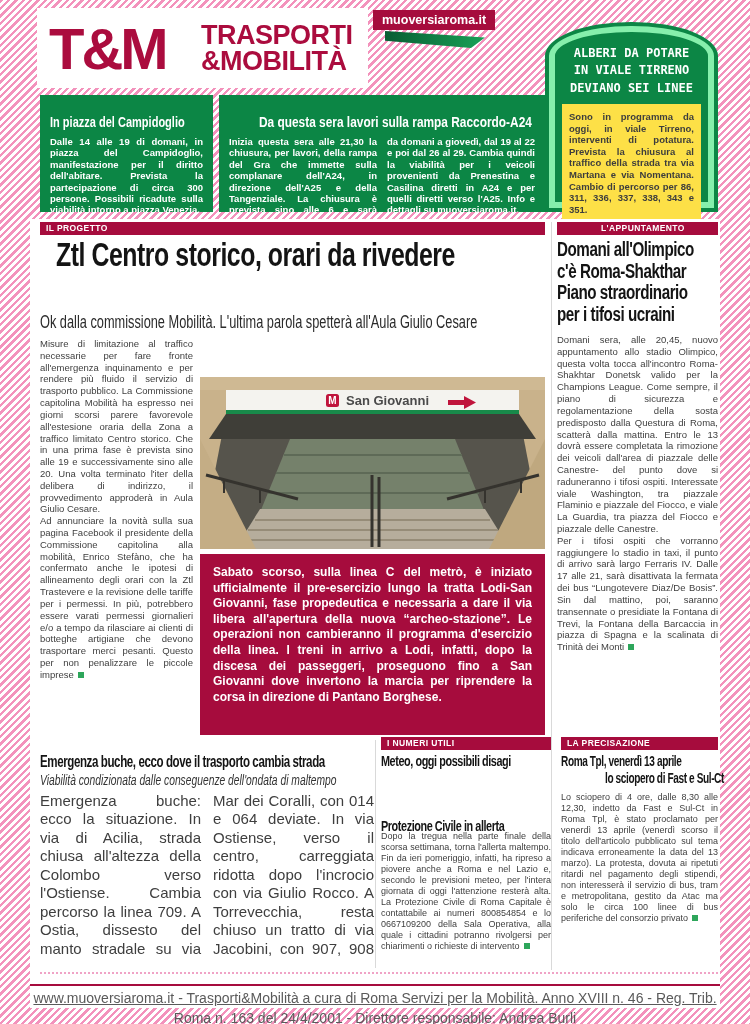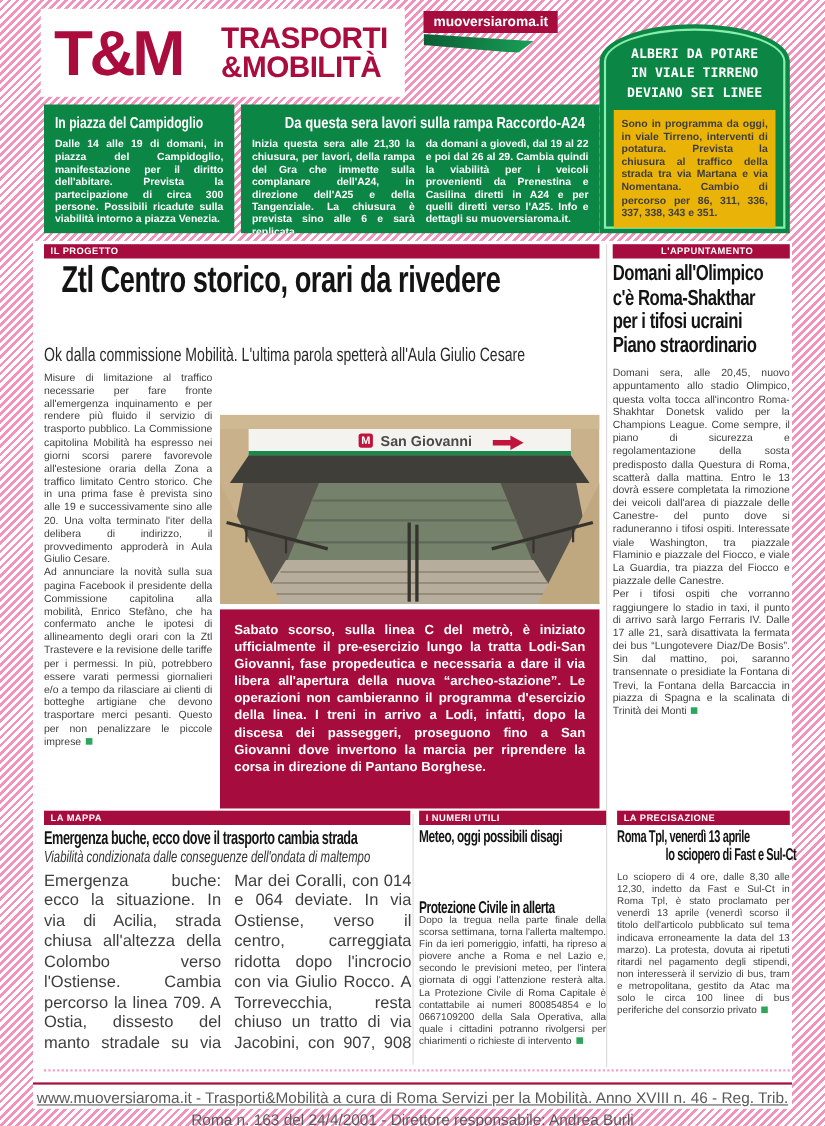--- a/index.html
+++ b/index.html
@@ -26,31 +26,31 @@
   
   .logo-tm { font-size:58px; font-weight:bold; color:#ab0c3e; letter-spacing:-3px; line-height:1; }
   .brand-line { font-size:27px; font-weight:bold; color:#ab0c3e; line-height:0.97; letter-spacing:-0.5px; }
   .badge { background:#a60c3d; color:#fff; font-weight:bold; font-size:12.5px; padding:3px 9px; }
   .ribbon {
     background:linear-gradient(100deg,#0a5c33,#18a257);
     clip-path:polygon(0 0, 100% 38%, 86% 100%, 0 58%);
   }
 
   
-  .greenbox { background:#0c8645; color:#fff; padding:10px 10px; overflow:hidden; }
+  .greenbox { background:#0c8645; color:#fff; padding:20px 10px; overflow:hidden; }
   .greenbox h2 { font-size:14.5px; line-height:1.1; margin-bottom:5px; }
   .greenbox .gb-body { font-size:9.5px; font-weight:bold; line-height:1.2; text-align:justify; }
 
   
   .sign { background:#0c8645; border-radius:86px 86px 0 0 / 34px 34px 0 0; padding:4px; }
-  .sign-inner { height:100%; border:2px solid #86efac; border-radius:82px 82px 0 0 / 30px 30px 0 0;
+  .sign-inner { height:100%; border:6px solid #86efac; border-radius:82px 82px 0 0 / 30px 30px 0 0;
     padding:13px 7px 7px; display:flex; flex-direction:column; }
   .sign-title { text-align:center; font-family:"DejaVu Sans Mono", monospace; font-weight:bold;
     color:#fff; font-size:12px; line-height:1.45; }
-  .sign-body { margin-top:7px; background:#eab308; color:#3d3d3d; font-weight:bold; font-size:9.5px;
+  .sign-body { margin-top:7px; background:#fde047; color:#3d3d3d; font-weight:bold; font-size:9.5px;
     line-height:1.22; text-align:justify; padding:7px; flex:1; }
 
   .caption-box { background:#a60c3d; color:#fff; font-weight:bold; font-size:12px;
     line-height:1.3; text-align:justify; padding:11px 13px; }
 
   .cols2 { column-count:2; column-gap:12px; }
   .stand { font-style:italic; color:#333; }
   .footer-text { text-align:center; color:#5a5a5a; font-size:14px; line-height:1.4;text-decoration:underline; }
   .dotted-sep { border-top:2px dotted #f0a3c6; }
 </style>
@@ -59,21 +59,21 @@
 
 <div id="canvas">
 
   <div class="abs white" style="left:37px; top:8px; width:331px; height:80px;">
     <div class="abs logo-tm" style="left:12px; top:12px;">T&amp;M</div>
     <div class="abs" style="left:164px; top:14px;">
       <div class="brand-line">TRASPORTI</div>
       <div class="brand-line">&amp;MOBILITÀ</div>
     </div>
   </div>
-  <div class="abs badge" style="left:385px; top:10px;">muoversiaroma.it</div>
+  <div class="abs badge" style="left:373px; top:10px;">muoversiaroma.it</div>
   <div class="abs ribbon" style="left:385px; top:31px; width:100px; height:17px;"></div>
 
   <div class="abs sign" style="left:545px; top:22px; width:173px; height:190px;">
     <div class="sign-inner">
       <div class="sign-title">
         <div>ALBERI DA POTARE</div>
         <div>IN VIALE TIRRENO</div>
         <div>DEVIANO SEI LINEE</div>
       </div>
       <div class="sign-body">Sono in programma da oggi, in viale Tirreno, interventi di potatura. Prevista la chiusura al traffico della strada tra via Martana e via Nomentana. Cambio di percorso per 86, 311, 336, 337, 338, 343 e 351.</div>
@@ -151,29 +151,28 @@
 
   <div class="abs caption-box" style="left:200px; top:554px; width:345px; height:181px;">Sabato scorso, sulla linea C del metrò, è iniziato ufficialmente il pre-esercizio lungo la tratta Lodi-San Giovanni, fase propedeutica e necessaria a dare il via libera all'apertura della nuova “archeo-stazione”. Le operazioni non cambieranno il programma d'esercizio della linea. I treni in arrivo a Lodi, infatti, dopo la discesa dei passeggeri, proseguono fino a San Giovanni dove invertono la marcia per riprendere la corsa in direzione di Pantano Borghese.</div>
 
   <div class="abs vline" style="left:551px; top:222px; height:748px;"></div>
   <div class="abs vline" style="left:375px; top:740px; height:228px;"></div>
 
   <div class="abs kicker" style="left:557px; top:222px; width:161px;padding-left:44px;">L'APPUNTAMENTO</div>
   <div class="abs" style="left:557px; top:239px; width:161px;">
     <div class="headline" style="font-size:20px; line-height:21.5px;"><span class="sqz" style="transform:scaleX(0.76);">Domani all'Olimpico</span></div>
     <div class="headline" style="font-size:20px; line-height:21.5px;"><span class="sqz" style="transform:scaleX(0.76);">c'è Roma-Shakthar</span></div>
+    <div class="headline" style="font-size:20px; line-height:21.5px;"><span class="sqz" style="transform:scaleX(0.76);">Piano straordinario</span></div>
     <div class="headline" style="font-size:20px; line-height:21.5px;"><span class="sqz" style="transform:scaleX(0.76);">per i tifosi ucraini</span></div>
-    <div class="headline" style="font-size:20px; line-height:21.5px;"><span class="sqz" style="transform:scaleX(0.76);">Piano straordinario</span></div>
   </div>
   <div class="abs body-text" style="left:557px; top:334px; width:161px; height:636px; font-size:9.5px; line-height:1.245; overflow:hidden;">
     <p>Domani sera, alle 20,45, nuovo appuntamento allo stadio Olimpico, questa volta tocca all'incontro Roma-Shakhtar Donetsk valido per la Champions League. Come sempre, il piano di sicurezza e regolamentazione della sosta predisposto dalla Questura di Roma, scatterà dalla mattina. Entro le 13 dovrà essere completata la rimozione dei veicoli dall'area di piazzale delle Canestre- del punto dove si raduneranno i tifosi ospiti. Interessate viale Washington, tra piazzale Flaminio e piazzale del Fiocco, e viale La Guardia, tra piazza del Fiocco e piazzale delle Canestre.</p>
     <p><span>Per i tifosi ospiti che vorranno raggiungere lo stadio in taxi, il punto di arrivo sarà largo Ferraris IV. Dalle 17 alle 21, sarà disattivata la fermata dei bus “Lungotevere Diaz/De Bosis”. Sin dal mattino, poi, saranno transennate o presidiate la Fontana di Trevi, la Fontana della Barcaccia in piazza di Spagna e la scalinata di Trinità dei Monti</span><span class="endmark"></span></p>
   </div>
 
-  <div class="abs kicker" style="left:40px; top:737px; width:333px;">LA MAPPA</div>
   <div class="abs headline" style="left:40px; top:752px; width:333px; font-size:17px;">
     <span class="sqz" style="transform:scaleX(0.68);">Emergenza buche, ecco dove il trasporto cambia strada</span>
   </div>
   <div class="abs stand" style="left:40px; top:772px; width:333px; font-size:14.5px;">
     <span class="sqz" style="transform:scaleX(0.71);">Viabilità condizionata dalle conseguenze dell'ondata di maltempo</span>
   </div>
   <div class="abs body-text cols2" style="left:40px; top:792px; width:334px; height:178px; font-size:15px; line-height:1.23; overflow:hidden;">
     <span>Emergenza buche: ecco la situazione. In via di Acilia, strada chiusa all'altezza della Colombo verso l'Ostiense. Cambia percorso la linea 709. A Ostia, dissesto del manto stradale su via Mar dei Coralli, con 014 e 064 deviate. In via Ostiense, verso il centro, carreggiata ridotta dopo l'incrocio con via Giulio Rocco. A Torrevecchia, resta chiuso un tratto di via Jacobini, con 907, 908 e n5 su percorsi alternativi. Dissesto dell'asfalto in via Chiana, tra via Volsinio e via Sebino. Stop ai veicoli privati via Mazzoni, mentre in via di Porta Medaglia, tra l'Ardeatina e via di Torre Sant'Anastasia, non può transitare la 702. Lo stesso fanno 339 e 349 per la chiusura di via delle Vigne Nuove, tra via Villa di Faonte e via delle Isole Curzolane. Riparato l'asfalto in via di Vigna Murata, tra via dei Corazzieri e via Gaurico, sono tornate regolari 702, 720, 765 e 772. Aggiornamenti in tempo reale su muoversiaroma.it</span><span class="endmark"></span>
   </div>
 

